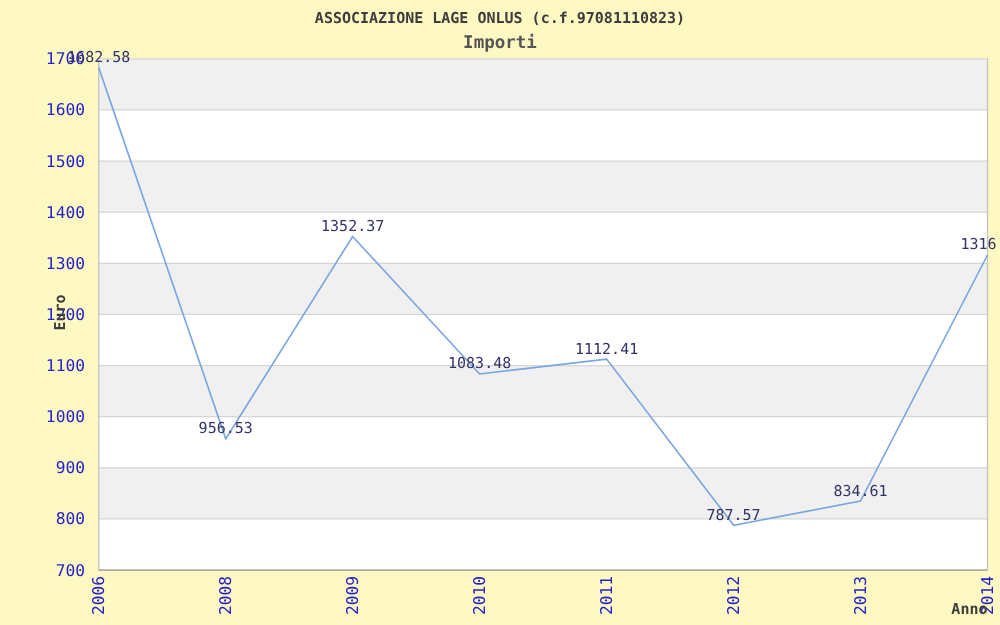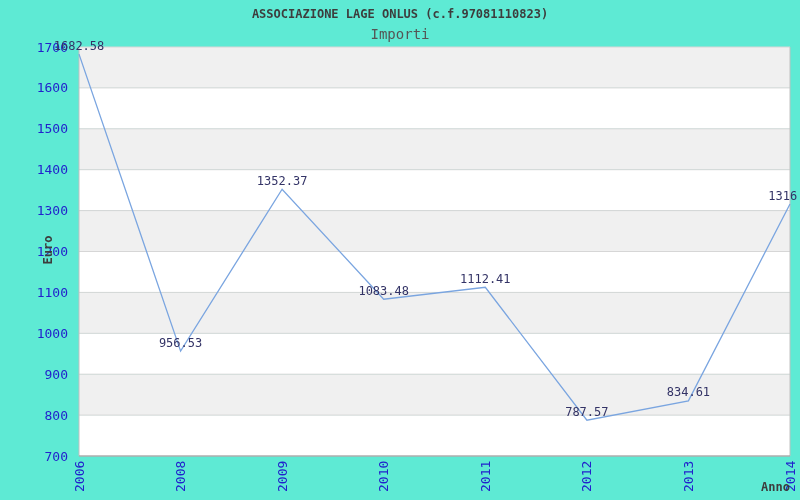--- a/index.html
+++ b/index.html
@@ -6,41 +6,41 @@
     margin: 0;
     padding: 0;
     background: #ffffff;
     font-family: "DejaVu Sans Mono", "Liberation Mono", monospace;
   }
   #chart-container {
     position: relative;
     width: 800px;
     height: 500px;
     overflow: hidden;
-    background: #5eead4;
+    background: #fef9c3;
   }
   #chart-title {
     position: absolute;
     top: 7px;
     left: 0;
     width: 100%;
     text-align: center;
     font-size: 12px;
     font-weight: bold;
     color: #3d3d3d;
     letter-spacing: 0px;
   }
   #chart-subtitle {
     position: absolute;
     top: 26px;
     left: 0;
     width: 100%;
     text-align: center;
     font-size: 14px;
-    font-weight: normal;
+    font-weight: bold;
     color: #555555;
   }
   svg { display: block; }
   text { font-family: "DejaVu Sans Mono", "Liberation Mono", monospace; }
 </style>
 </head>
 <body>
 
 <div id="chart-container">
   <div id="chart-title">ASSOCIAZIONE LAGE ONLUS (c.f.97081110823)</div>

